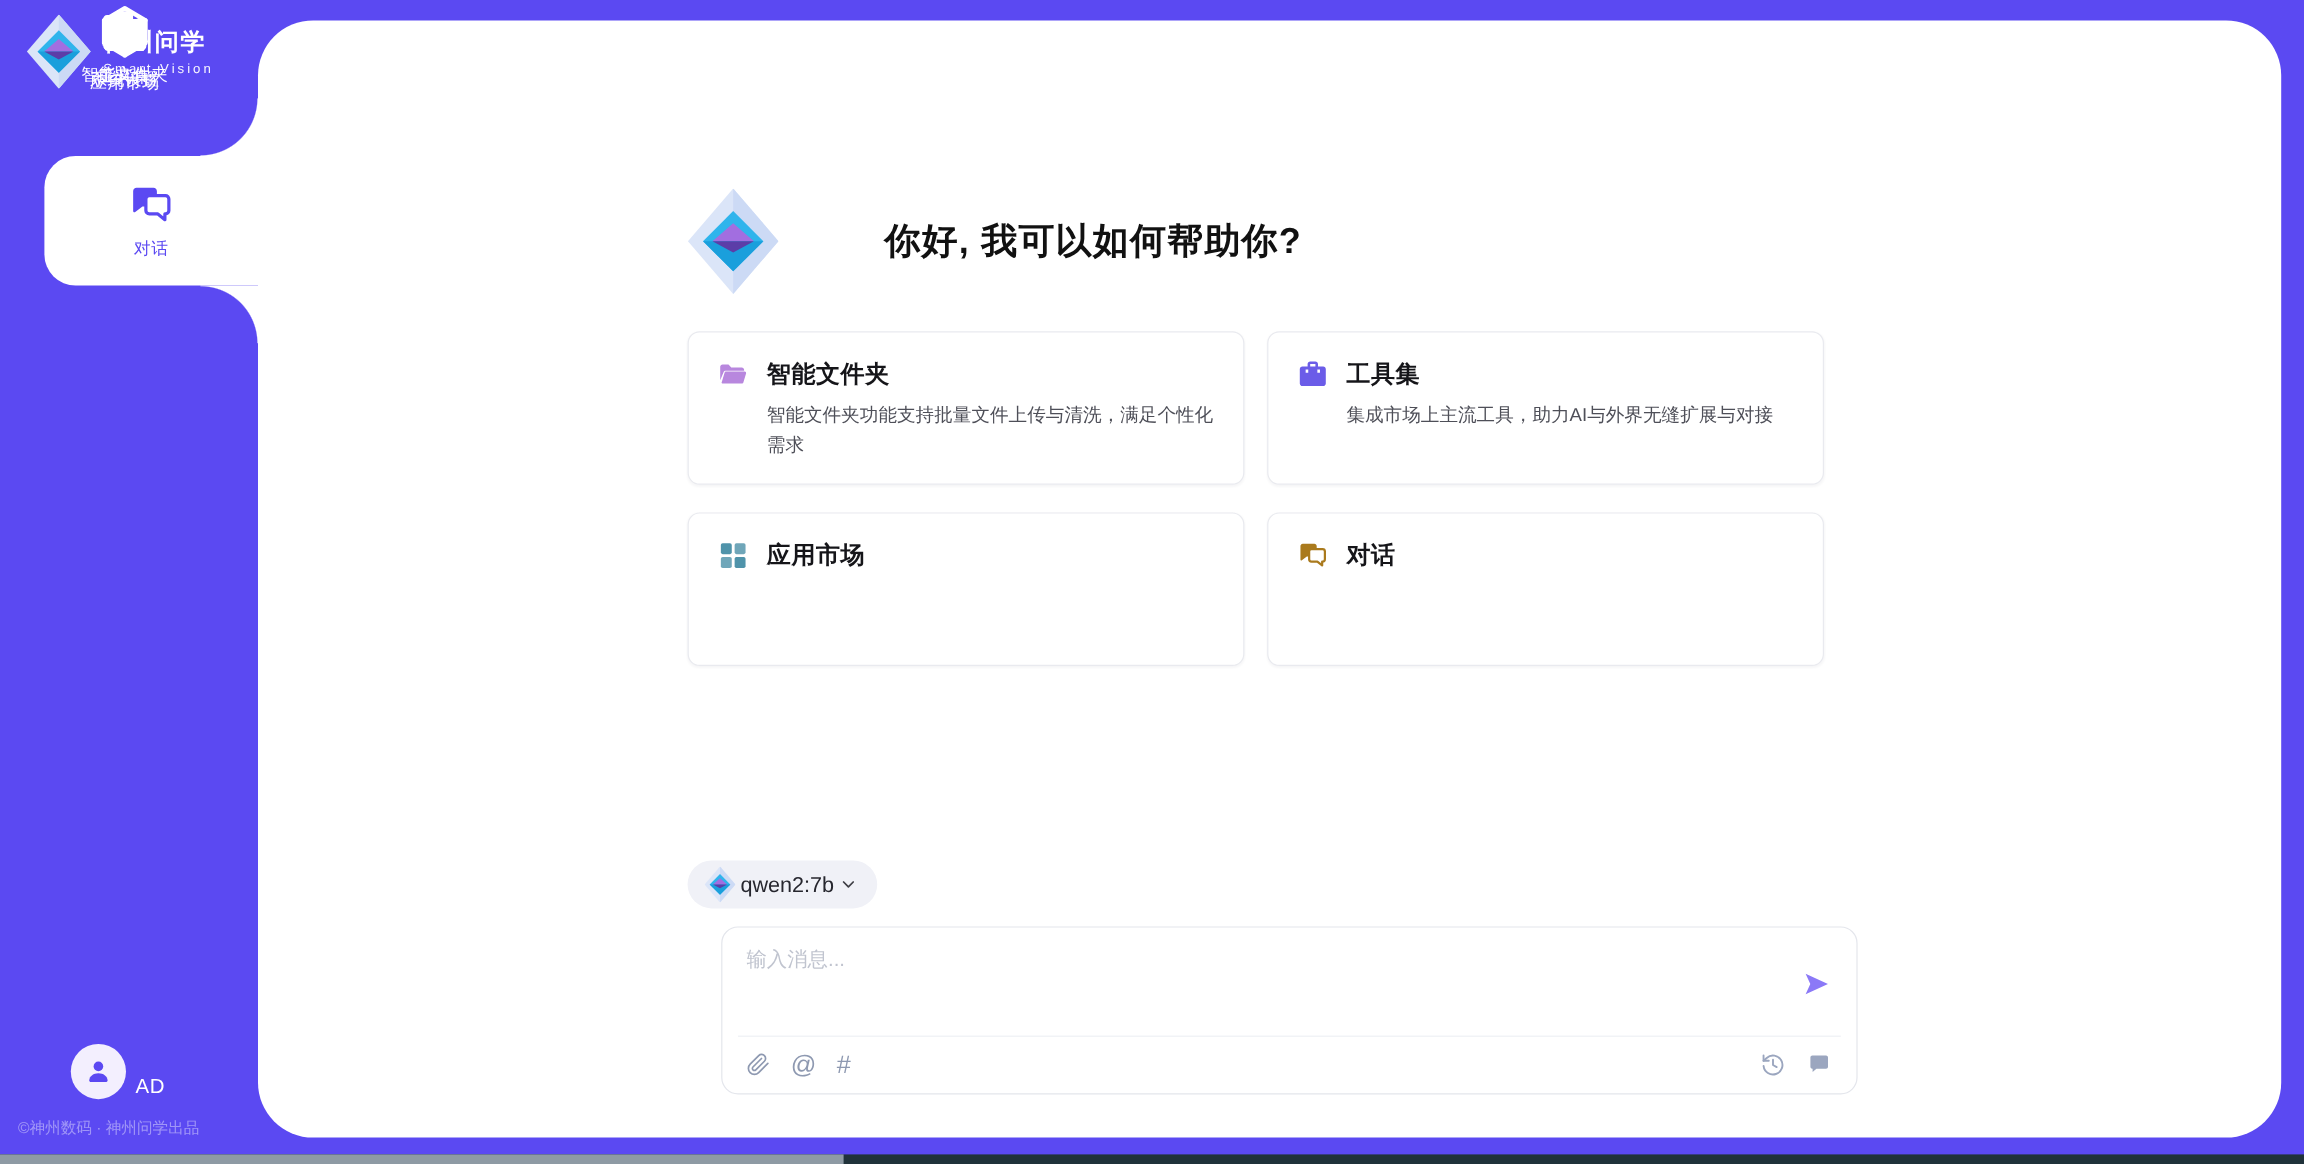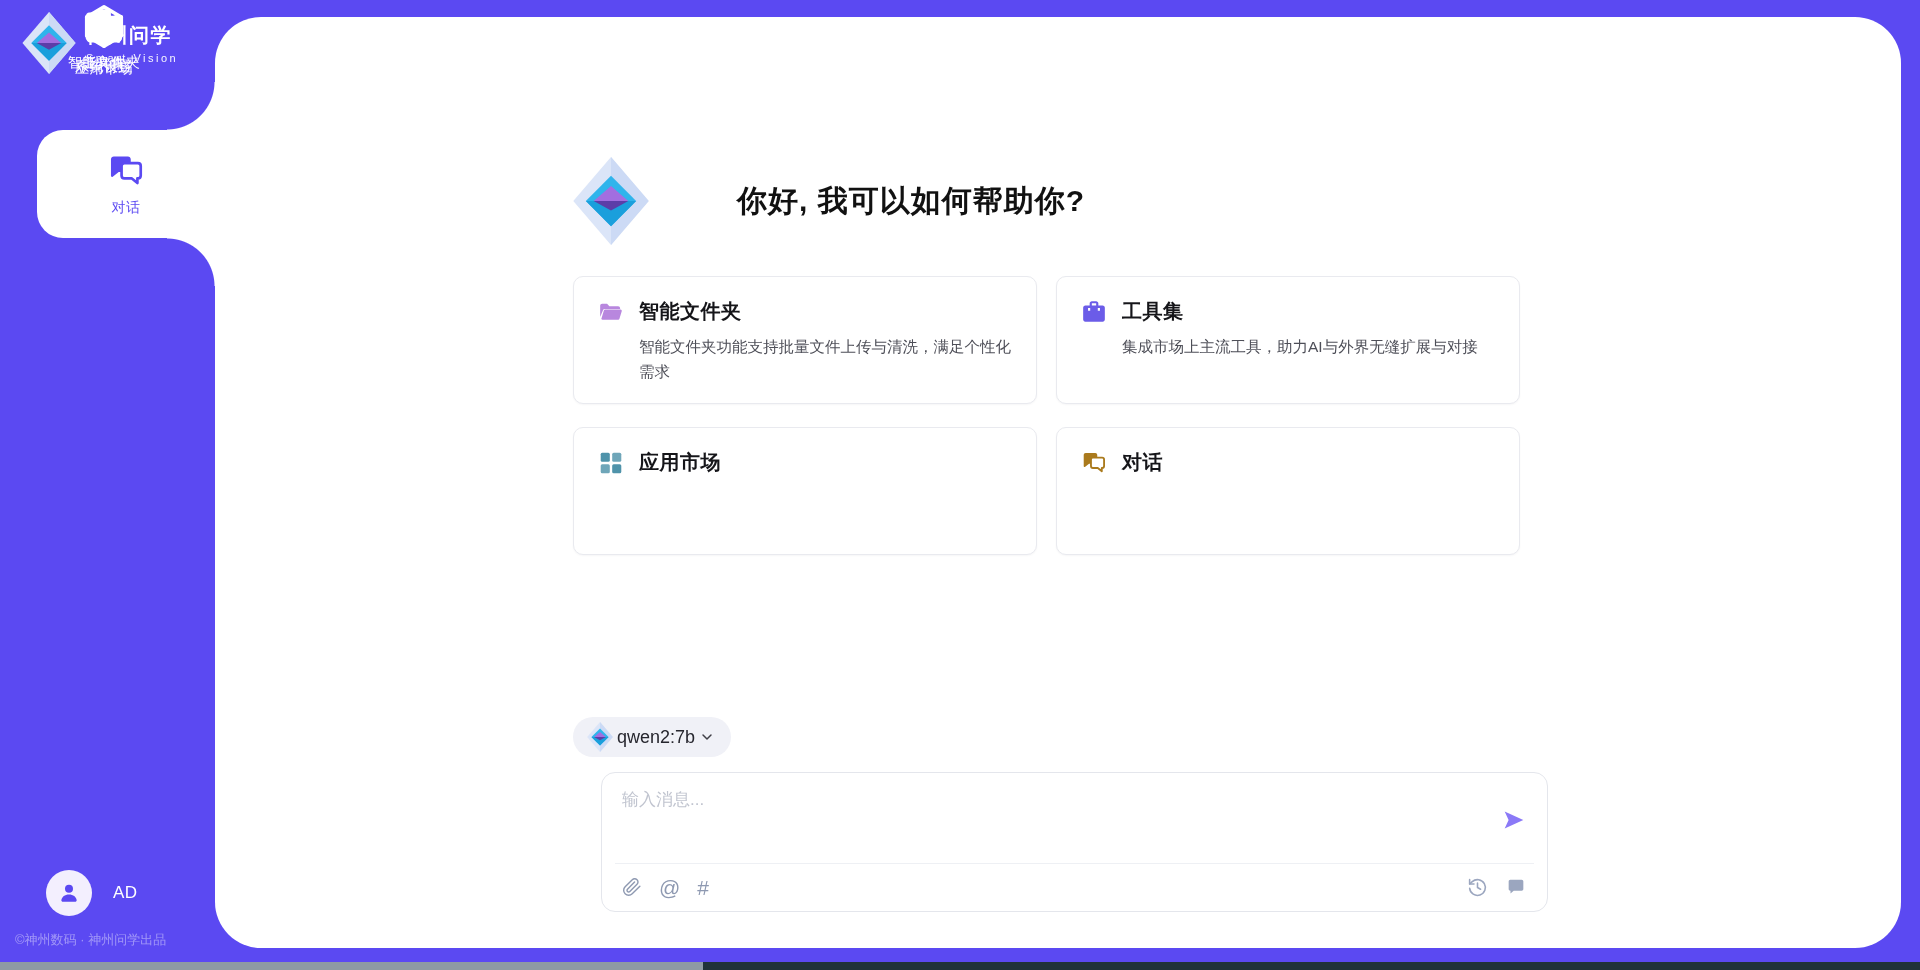--- a/index.html
+++ b/index.html
@@ -28,21 +28,21 @@
 
   .nav-item { position: absolute; left: 0; width: 208px; height: 80px; display: flex; flex-direction: column;
               align-items: center; justify-content: center; gap: 9px; color: #fff; cursor: pointer; }
   .nav-item:nth-of-type(1) { top: 290px; }
   .nav-item:nth-of-type(2) { top: 436px; }
   .nav-item:nth-of-type(3) { top: 581px; }
   .nav-item:nth-of-type(4) { top: 726px; }
   .nav-label { font-size: 14px; letter-spacing: .5px; }
   .nav-icon svg { display: block; }
 
-  .user-row { position: absolute; left: 46px; top: 870px; display: flex; align-items: center; gap: 21px; cursor: pointer; }
+  .user-row { position: absolute; left: 59px; top: 870px; display: flex; align-items: flex-end; gap: 8px; cursor: pointer; }
   .avatar { width: 46px; height: 46px; border-radius: 50%; background: #f3effe; display: flex; align-items: center; justify-content: center; }
   .user-initials { font-size: 17px; color: #fff; letter-spacing: .5px; }
   .sidebar-footer { position: absolute; left: 15px; top: 931px; font-size: 13px; color: rgba(255,255,255,.42); white-space: nowrap; }
 
   
   .panel { position: absolute; left: 215px; top: 17px; width: 1686px; height: 931px;
            background: #fff; border-radius: 46px; }
 
   .greeting-row { position: absolute; left: 358px; top: 140px; display: flex; align-items: center; gap: 44px; }
   .greeting-row svg.diamond { width: 76px; height: 88px; }

